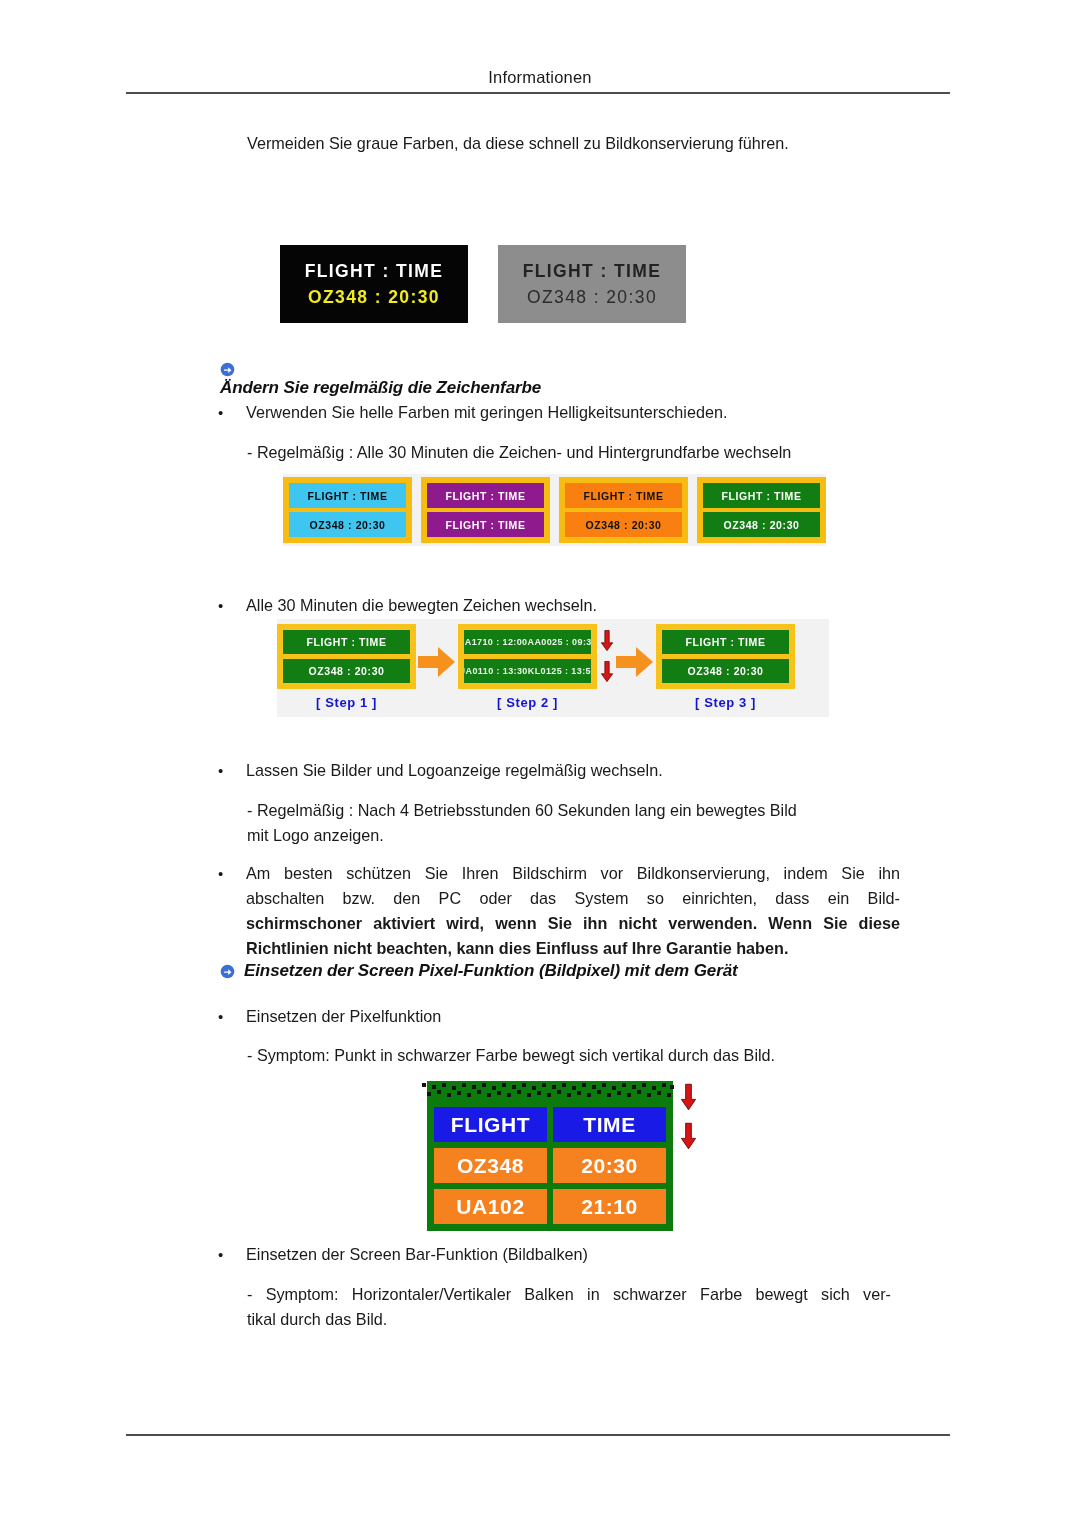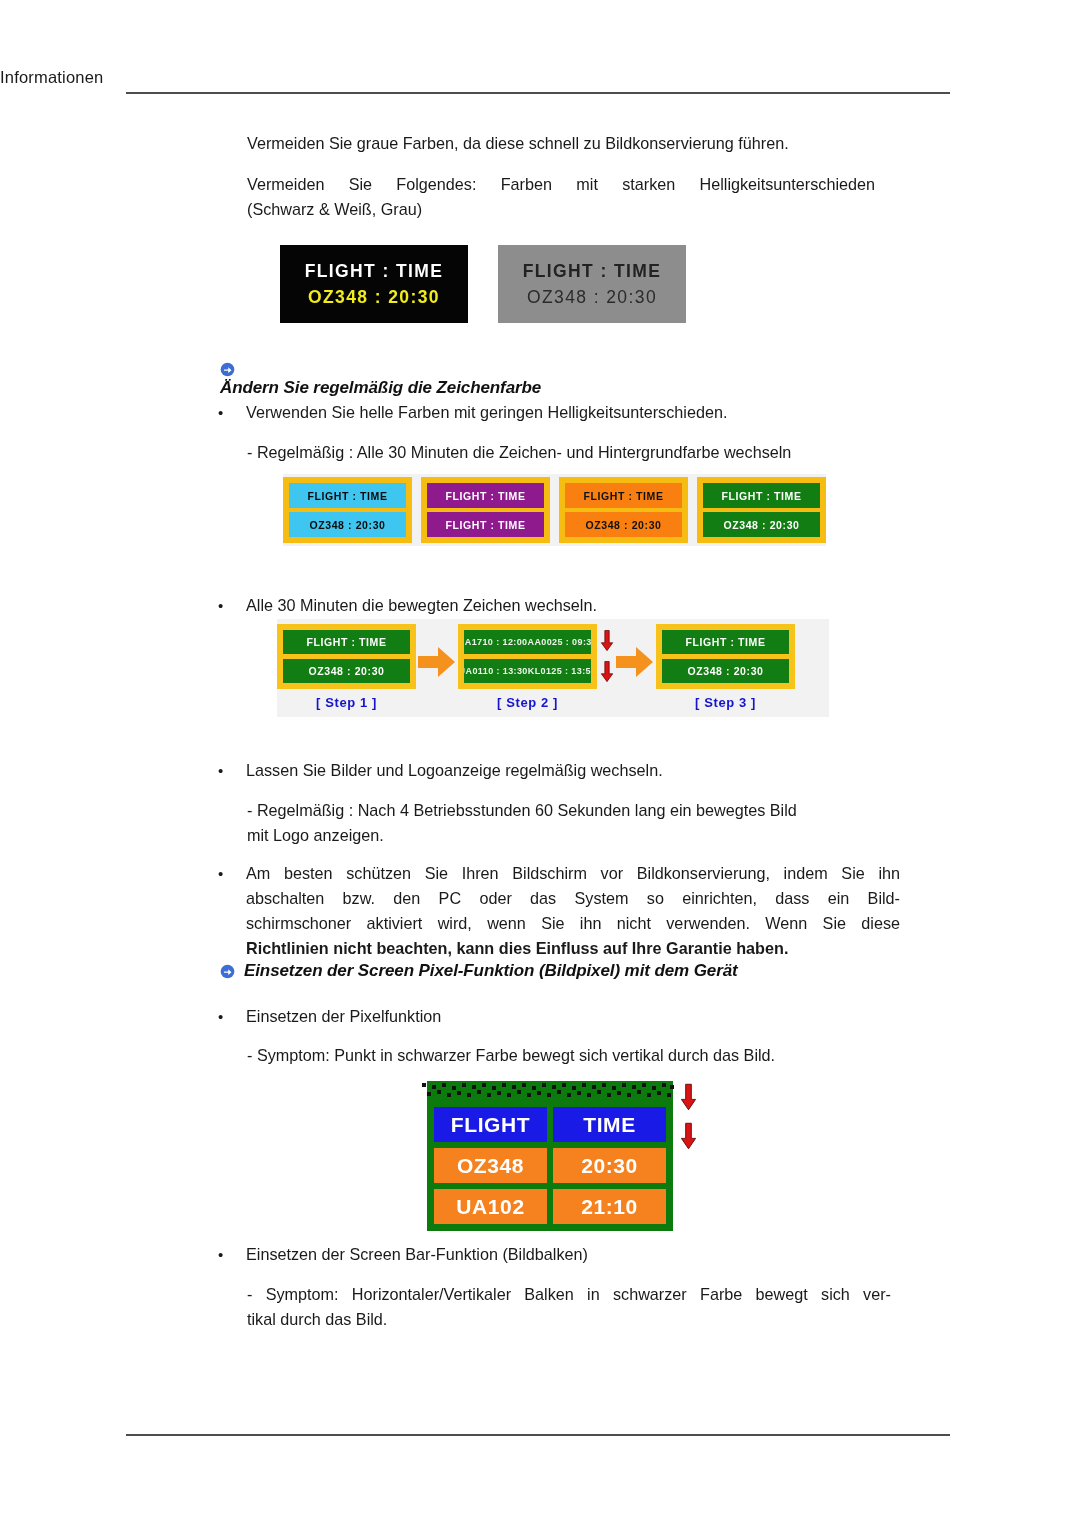--- a/index.html
+++ b/index.html
@@ -21,21 +21,21 @@
     height: 1527px;
     box-sizing: border-box;
   }
 
   
   .header-title {
     position: absolute;
     top: 68px;
     left: 0;
     width: 1080px;
-    text-align: left;
+    text-align: center;
     font-size: 16.5px;
     letter-spacing: 0.2px;
     color: #1a1a1a;
   }
   .header-rule {
     position: absolute;
     top: 92px;
     left: 126px;
     width: 824px;
     height: 2px;
@@ -297,24 +297,20 @@
 </head>
 <body>
 
 <div class="page">
 
   <div class="header-title">Informationen</div>
   <div class="header-rule"></div>
 
   <div class="para" style="left:247px; top:131px; width:660px;">Vermeiden Sie graue Farben, da diese schnell zu Bildkonservierung führen.</div>
 
-  <div class="para justify" style="left:247px; top:172px; width:628px;">
-    <span style="text-align:justify; text-align-last:justify;">Vermeiden Sie Folgendes: Farben mit starken Helligkeitsunterschieden</span>
-    <span>(Schwarz &amp; Weiß, Grau)</span>
-  </div>
 
   <div class="fig-bw">
     <div class="bw-panel black">
       <div class="line1">FLIGHT : TIME</div>
       <div class="line2">OZ348 : 20:30</div>
     </div>
     <div class="bw-panel gray">
       <div class="line1">FLIGHT : TIME</div>
       <div class="line2">OZ348 : 20:30</div>
     </div>
@@ -427,21 +423,21 @@
   <div class="para" style="left:247px; top:798px; width:640px;">
     <span style="display:block;">- Regelmäßig : Nach 4 Betriebsstunden 60 Sekunden lang ein bewegtes Bild</span>
     <span style="display:block;">mit Logo anzeigen.</span>
   </div>
 
   <div class="bullet-row" style="left:218px; top:861px; width:682px;">
     <span class="bullet-dot">•</span>
     <span class="bullet-text justify">
       <span style="display:block; text-align:justify; text-align-last:justify;">Am besten schützen Sie Ihren Bildschirm vor Bildkonservierung, indem Sie ihn</span>
       <span style="display:block; text-align:justify; text-align-last:justify;">abschalten bzw. den PC oder das System so einrichten, dass ein Bild-</span>
-      <span style="display:block; text-align:justify; text-align-last:justify;">schirmschoner aktiviert wird, wenn Sie ihn nicht verwenden. Wenn Sie diese</span>
+      <span style="display:block; text-align:justify; text-align-last:justify;font-weight:bold;">schirmschoner aktiviert wird, wenn Sie ihn nicht verwenden. Wenn Sie diese</span>
       <span style="display:block;font-weight:bold;">Richtlinien nicht beachten, kann dies Einfluss auf Ihre Garantie haben.</span>
     </span>
   </div>
 
   <div class="section-head" style="left:220px; top:960px;">
     <span class="arrow-bullet">
       <svg viewBox="0 0 16 16" width="15" height="15" aria-hidden="true">
         <circle cx="8" cy="8" r="7.3" fill="#3b6fd4"></circle>
         <path d="M4.2 8.1 h4.6 v-2.4 l3.4 3.0 -3.4 3.0 v-2.4 h-4.6 z" fill="#ffffff"></path>
       </svg>

